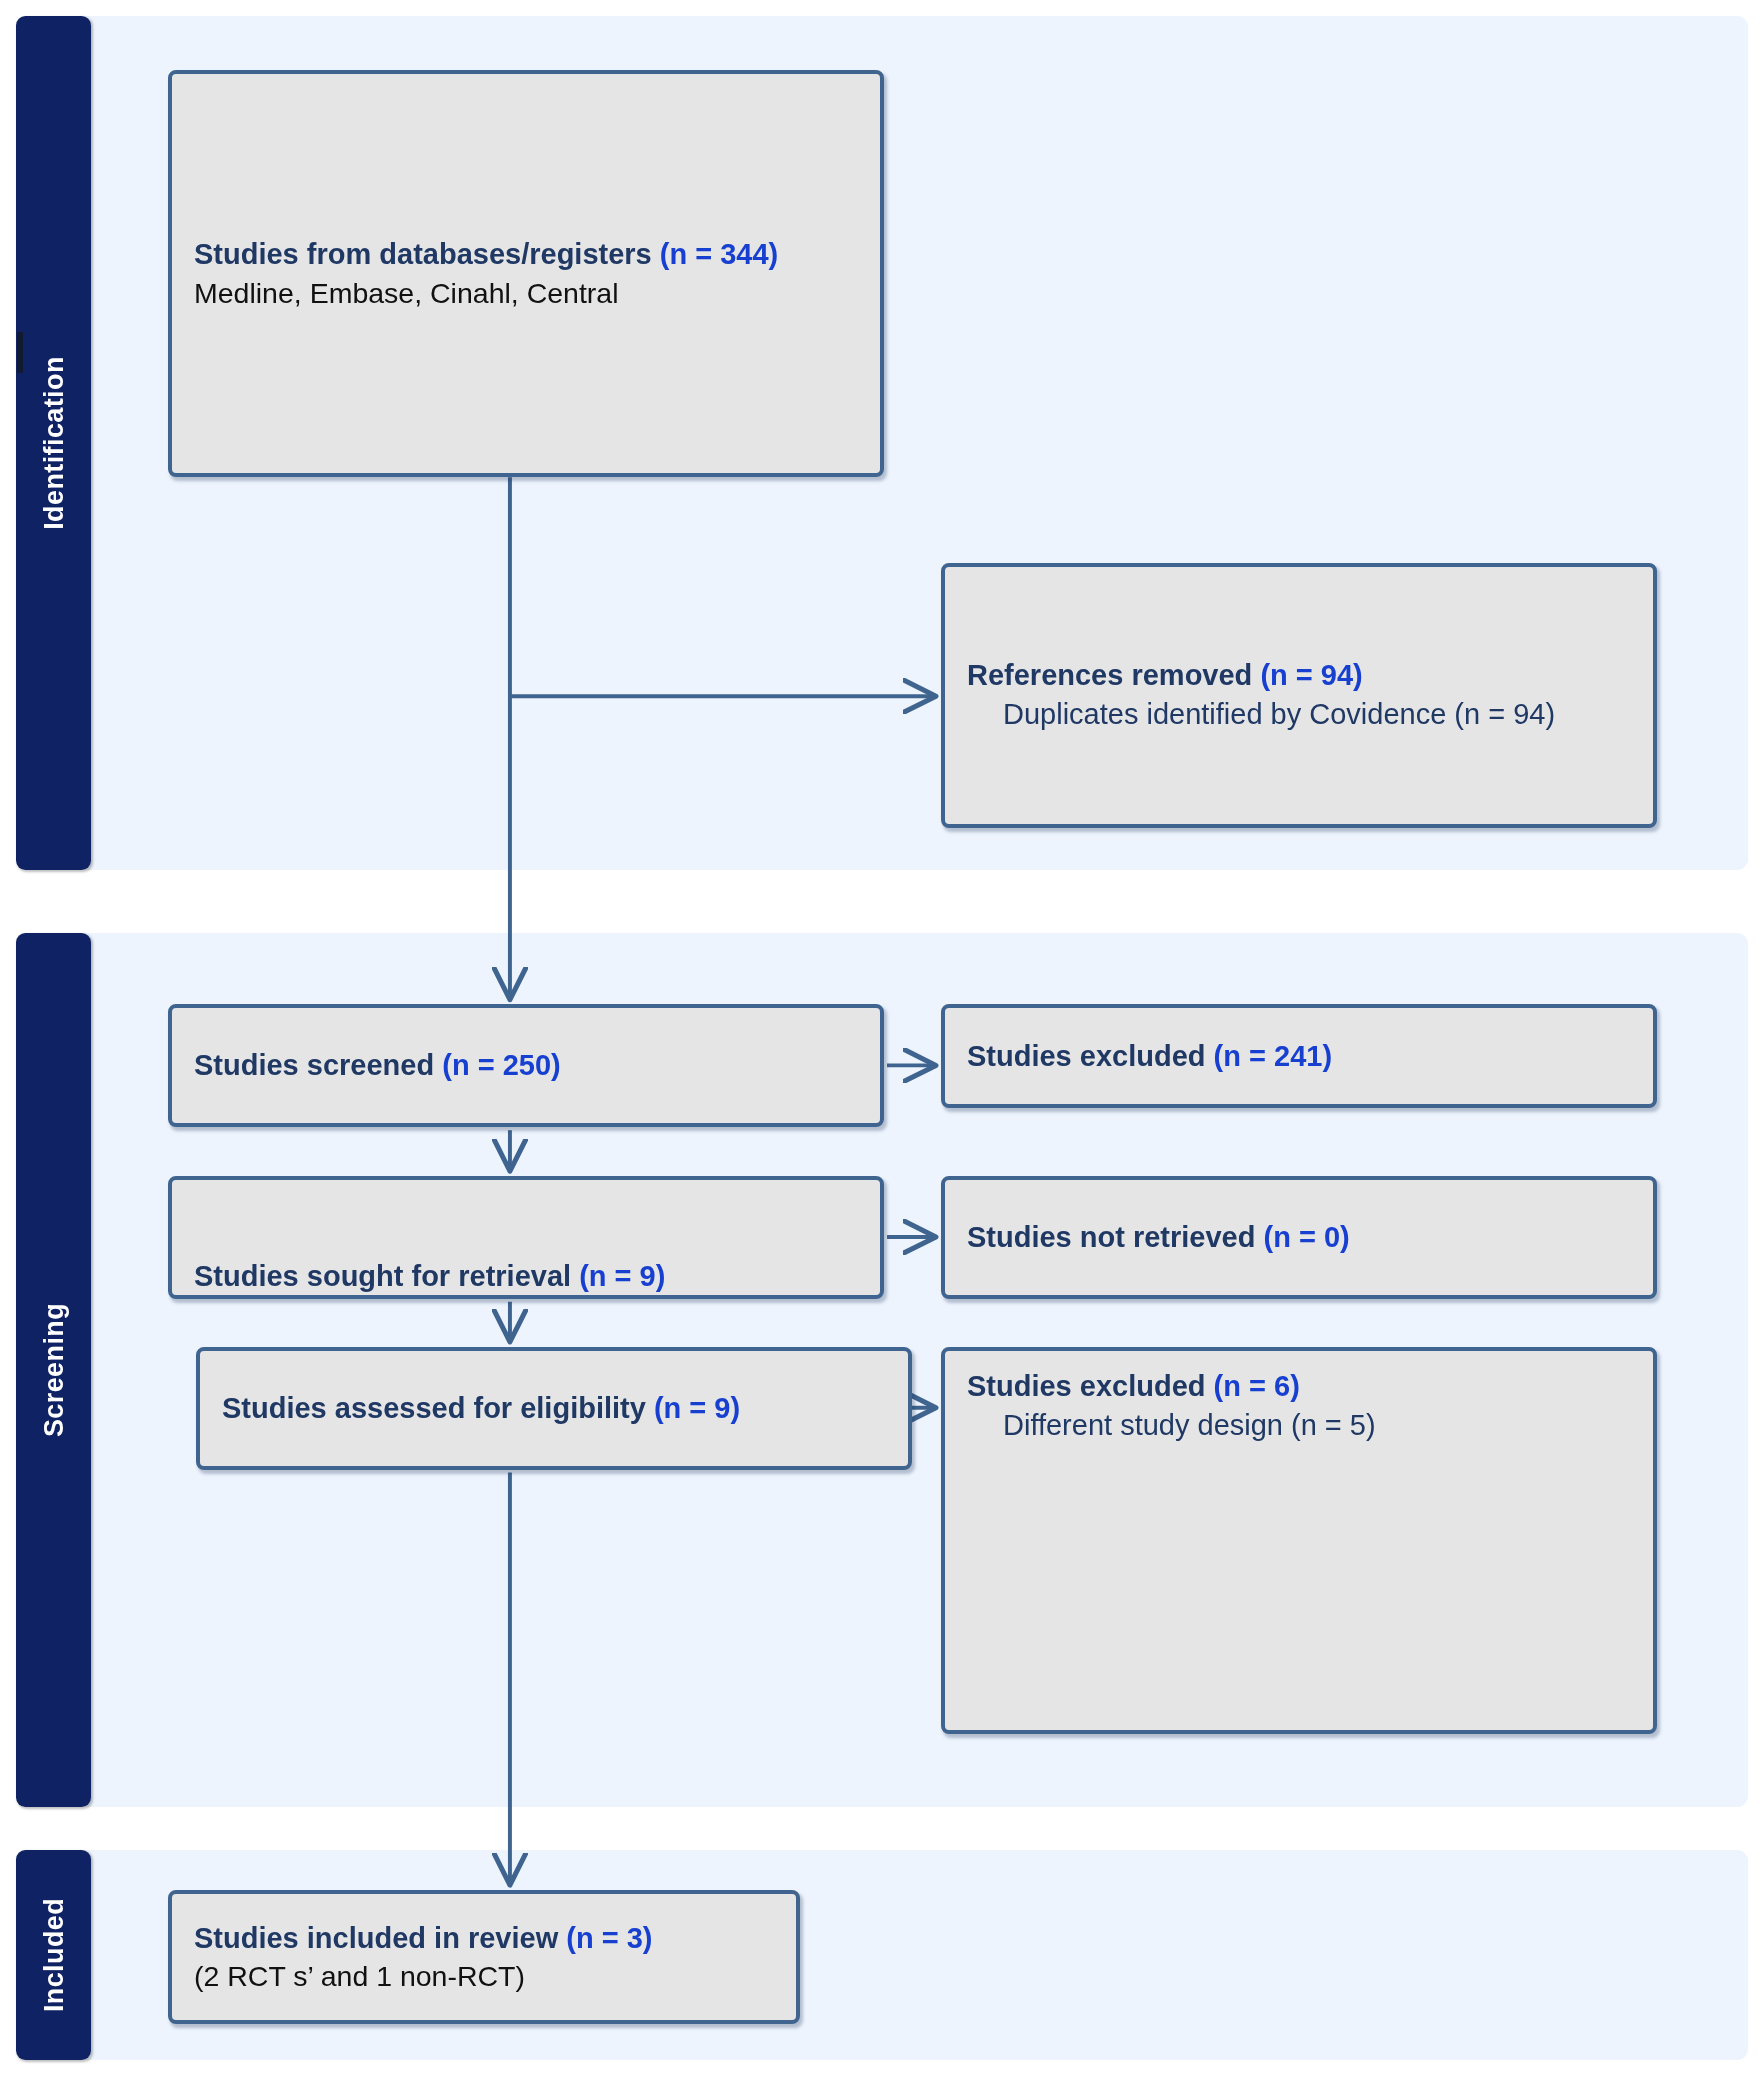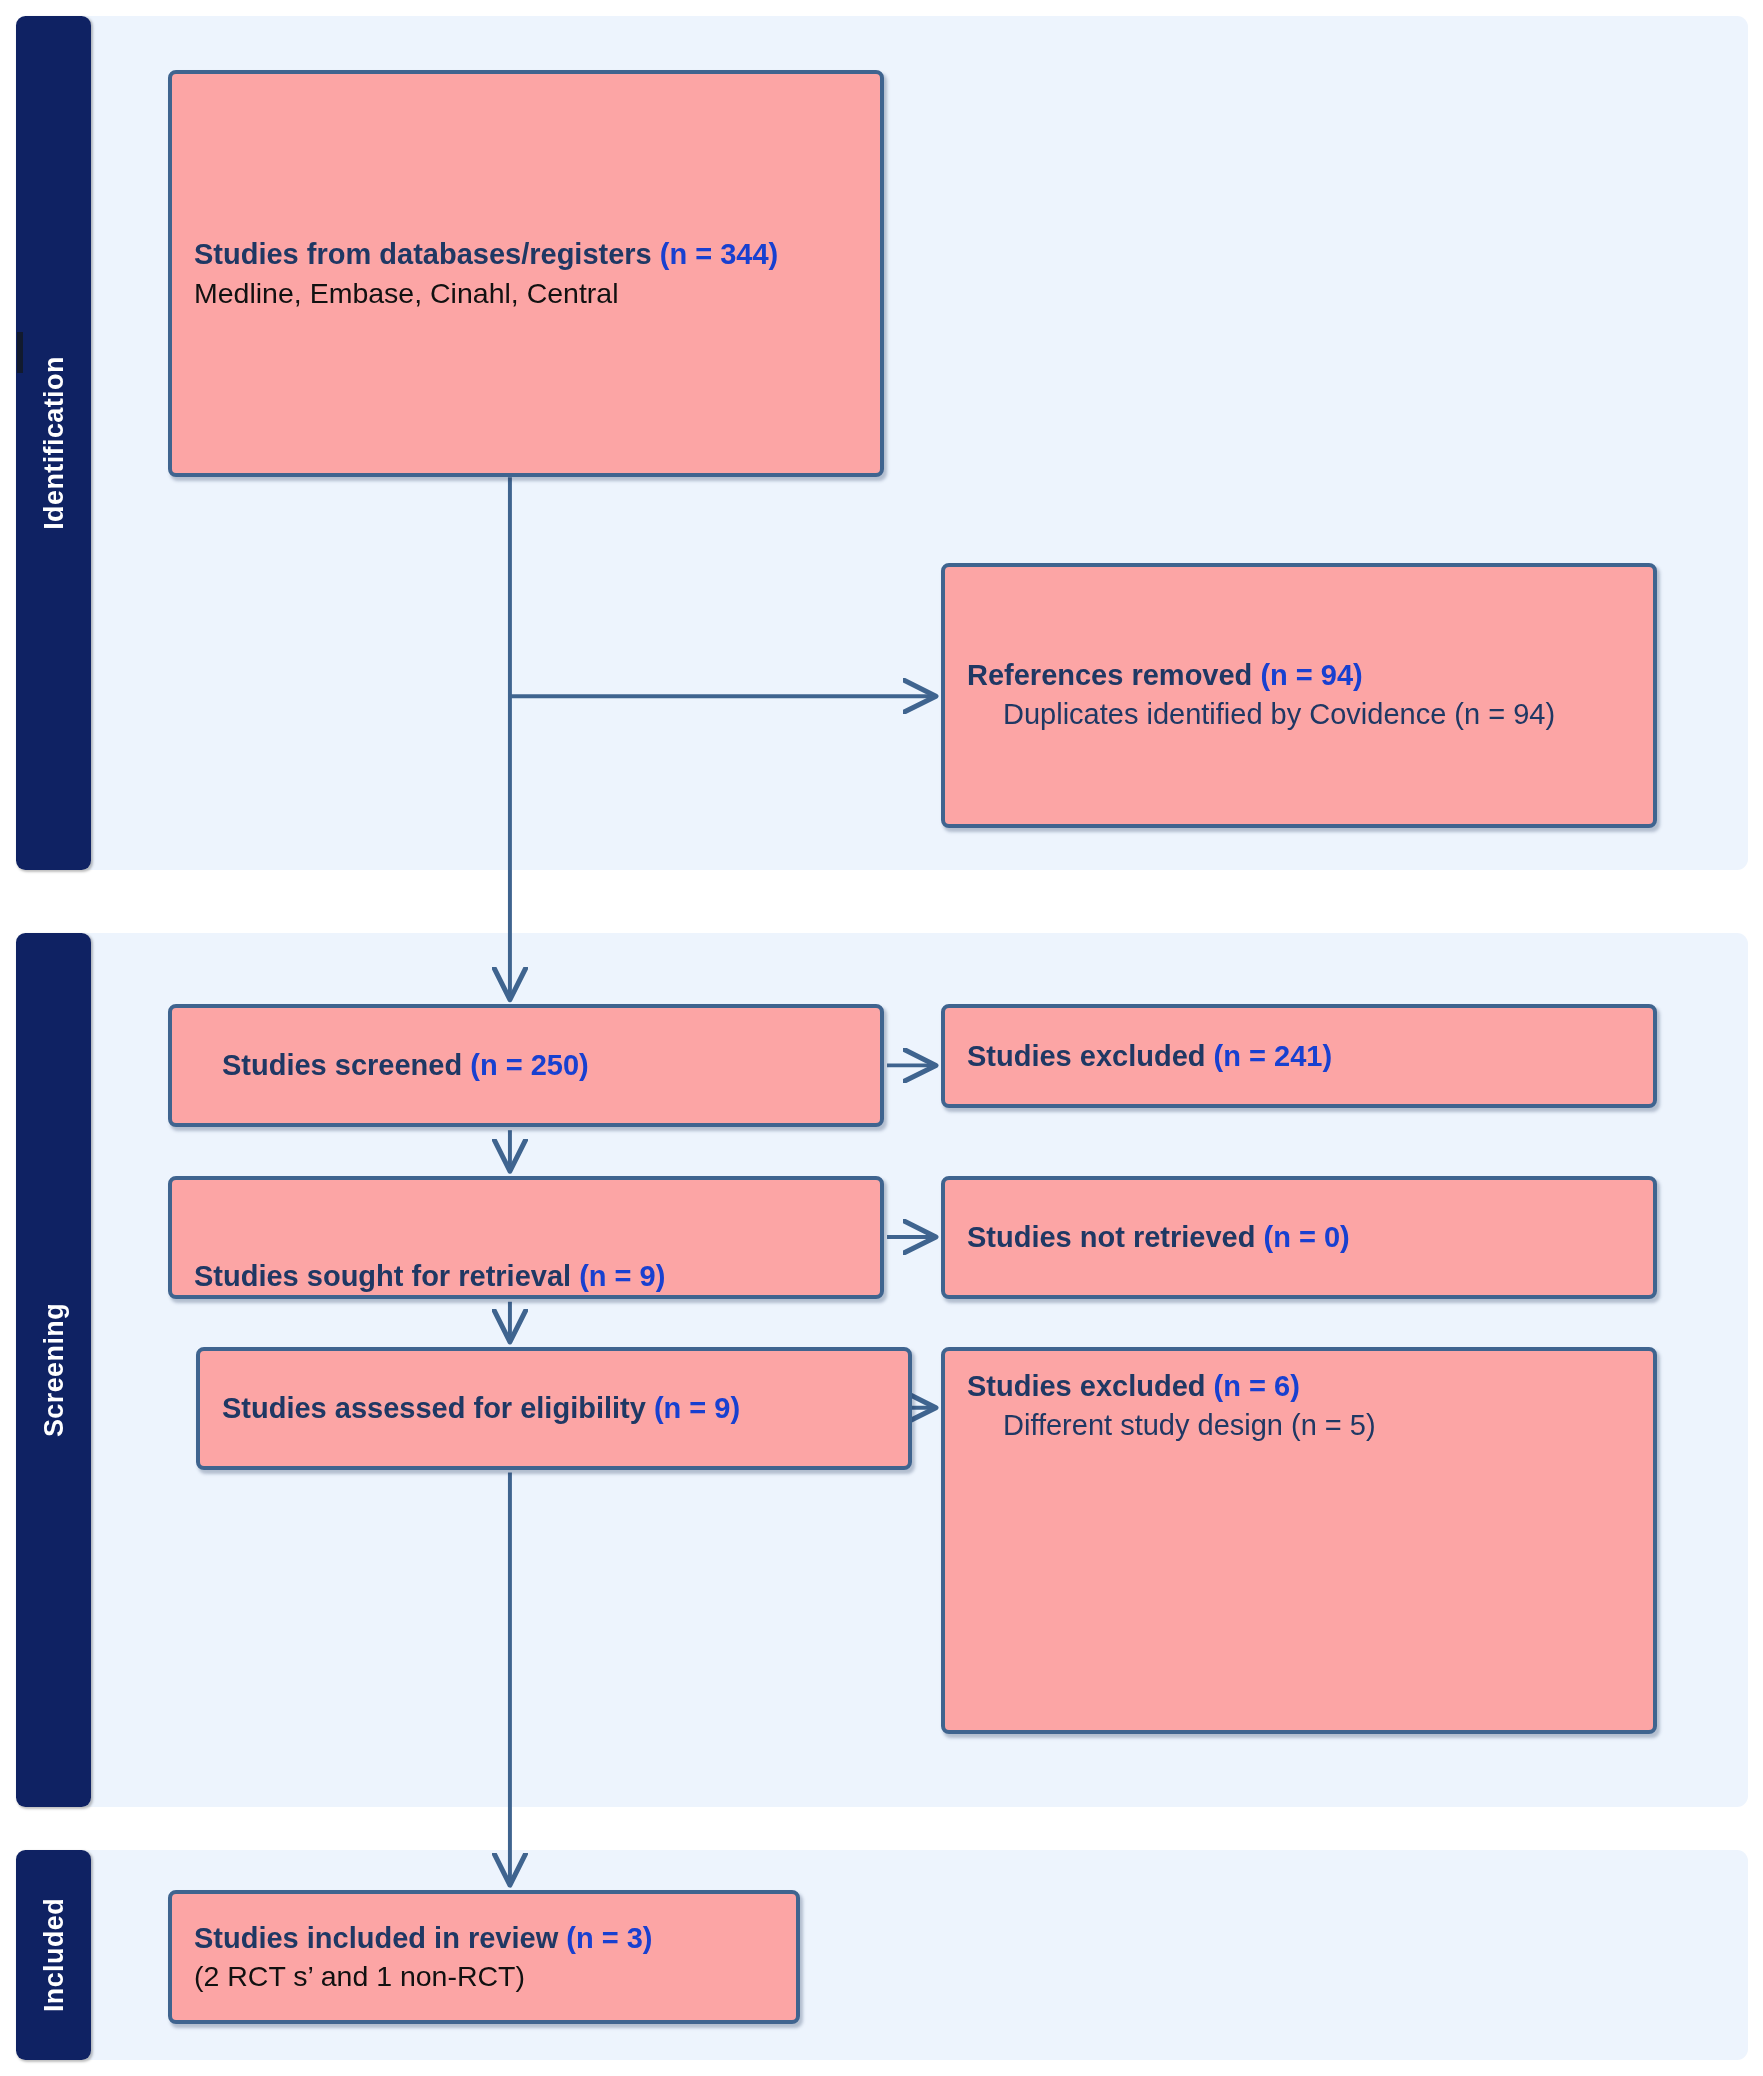--- a/index.html
+++ b/index.html
@@ -22,33 +22,33 @@
     position:absolute;left:50%;top:50%;
     transform:translate(-50%,-50%) rotate(-90deg);
     white-space:nowrap;color:#ffffff;font-weight:bold;
     font-size:27px;letter-spacing:0.4px;
     font-family:"Liberation Sans",sans-serif;
   }
   
   .left-tick{position:absolute;left:17.4px;top:332px;width:5.5px;height:41px;background:#111a2e;}
 
   
-  .box{position:absolute;background:#fca5a5;border:4px solid #3f648f;
+  .box{position:absolute;background:#e5e5e5;border:4px solid #3f648f;
        border-radius:8px;box-shadow:2.4px 3.2px 3.2px rgba(30,50,90,.28);
        box-sizing:border-box;display:flex;align-items:center;}
   .box .box-inner{padding:0 22px;width:100%;}
   .line1{font-size:29px;color:#1f3864;font-weight:600;line-height:1.32;}
   .line2{font-size:28.5px;color:#111111;line-height:1.34;}
   .sub{font-size:29px;color:#1f3864;line-height:1.42;padding-left:36px;}
   .count{color:#1840d0;font-weight:bold;}
 
   
   #box-databases      {left:168px; top:70px;   width:716px; height:407px;}
   #box-refs-removed   {left:941px;top:563px;  width:716px; height:265px;}
-  #box-screened       {left:168px; top:1004px; width:716px; height:123px;padding-left:28px;}
+  #box-screened       {left:168px; top:1004px; width:716px; height:123px;}
   #box-excluded-241   {left:941px;top:1004px; width:716px; height:104px;}
   #box-sought         {left:168px; top:1176px; width:716px; height:123px;align-items:flex-end;}
   #box-not-retrieved  {left:941px;top:1176px; width:716px; height:123px;}
   #box-assessed       {left:168px; top:1347px; width:716px; height:123px;margin-left:28px;}
   #box-excluded-6     {left:941px;top:1347px; width:716px; height:387px;}
   #box-included       {left:168px; top:1890px; width:632px; height:134px;}
   #box-excluded-6 .box-inner{align-self:flex-start;padding-top:16px;}
   #box-databases .box-inner{align-self:center;}
 
   

